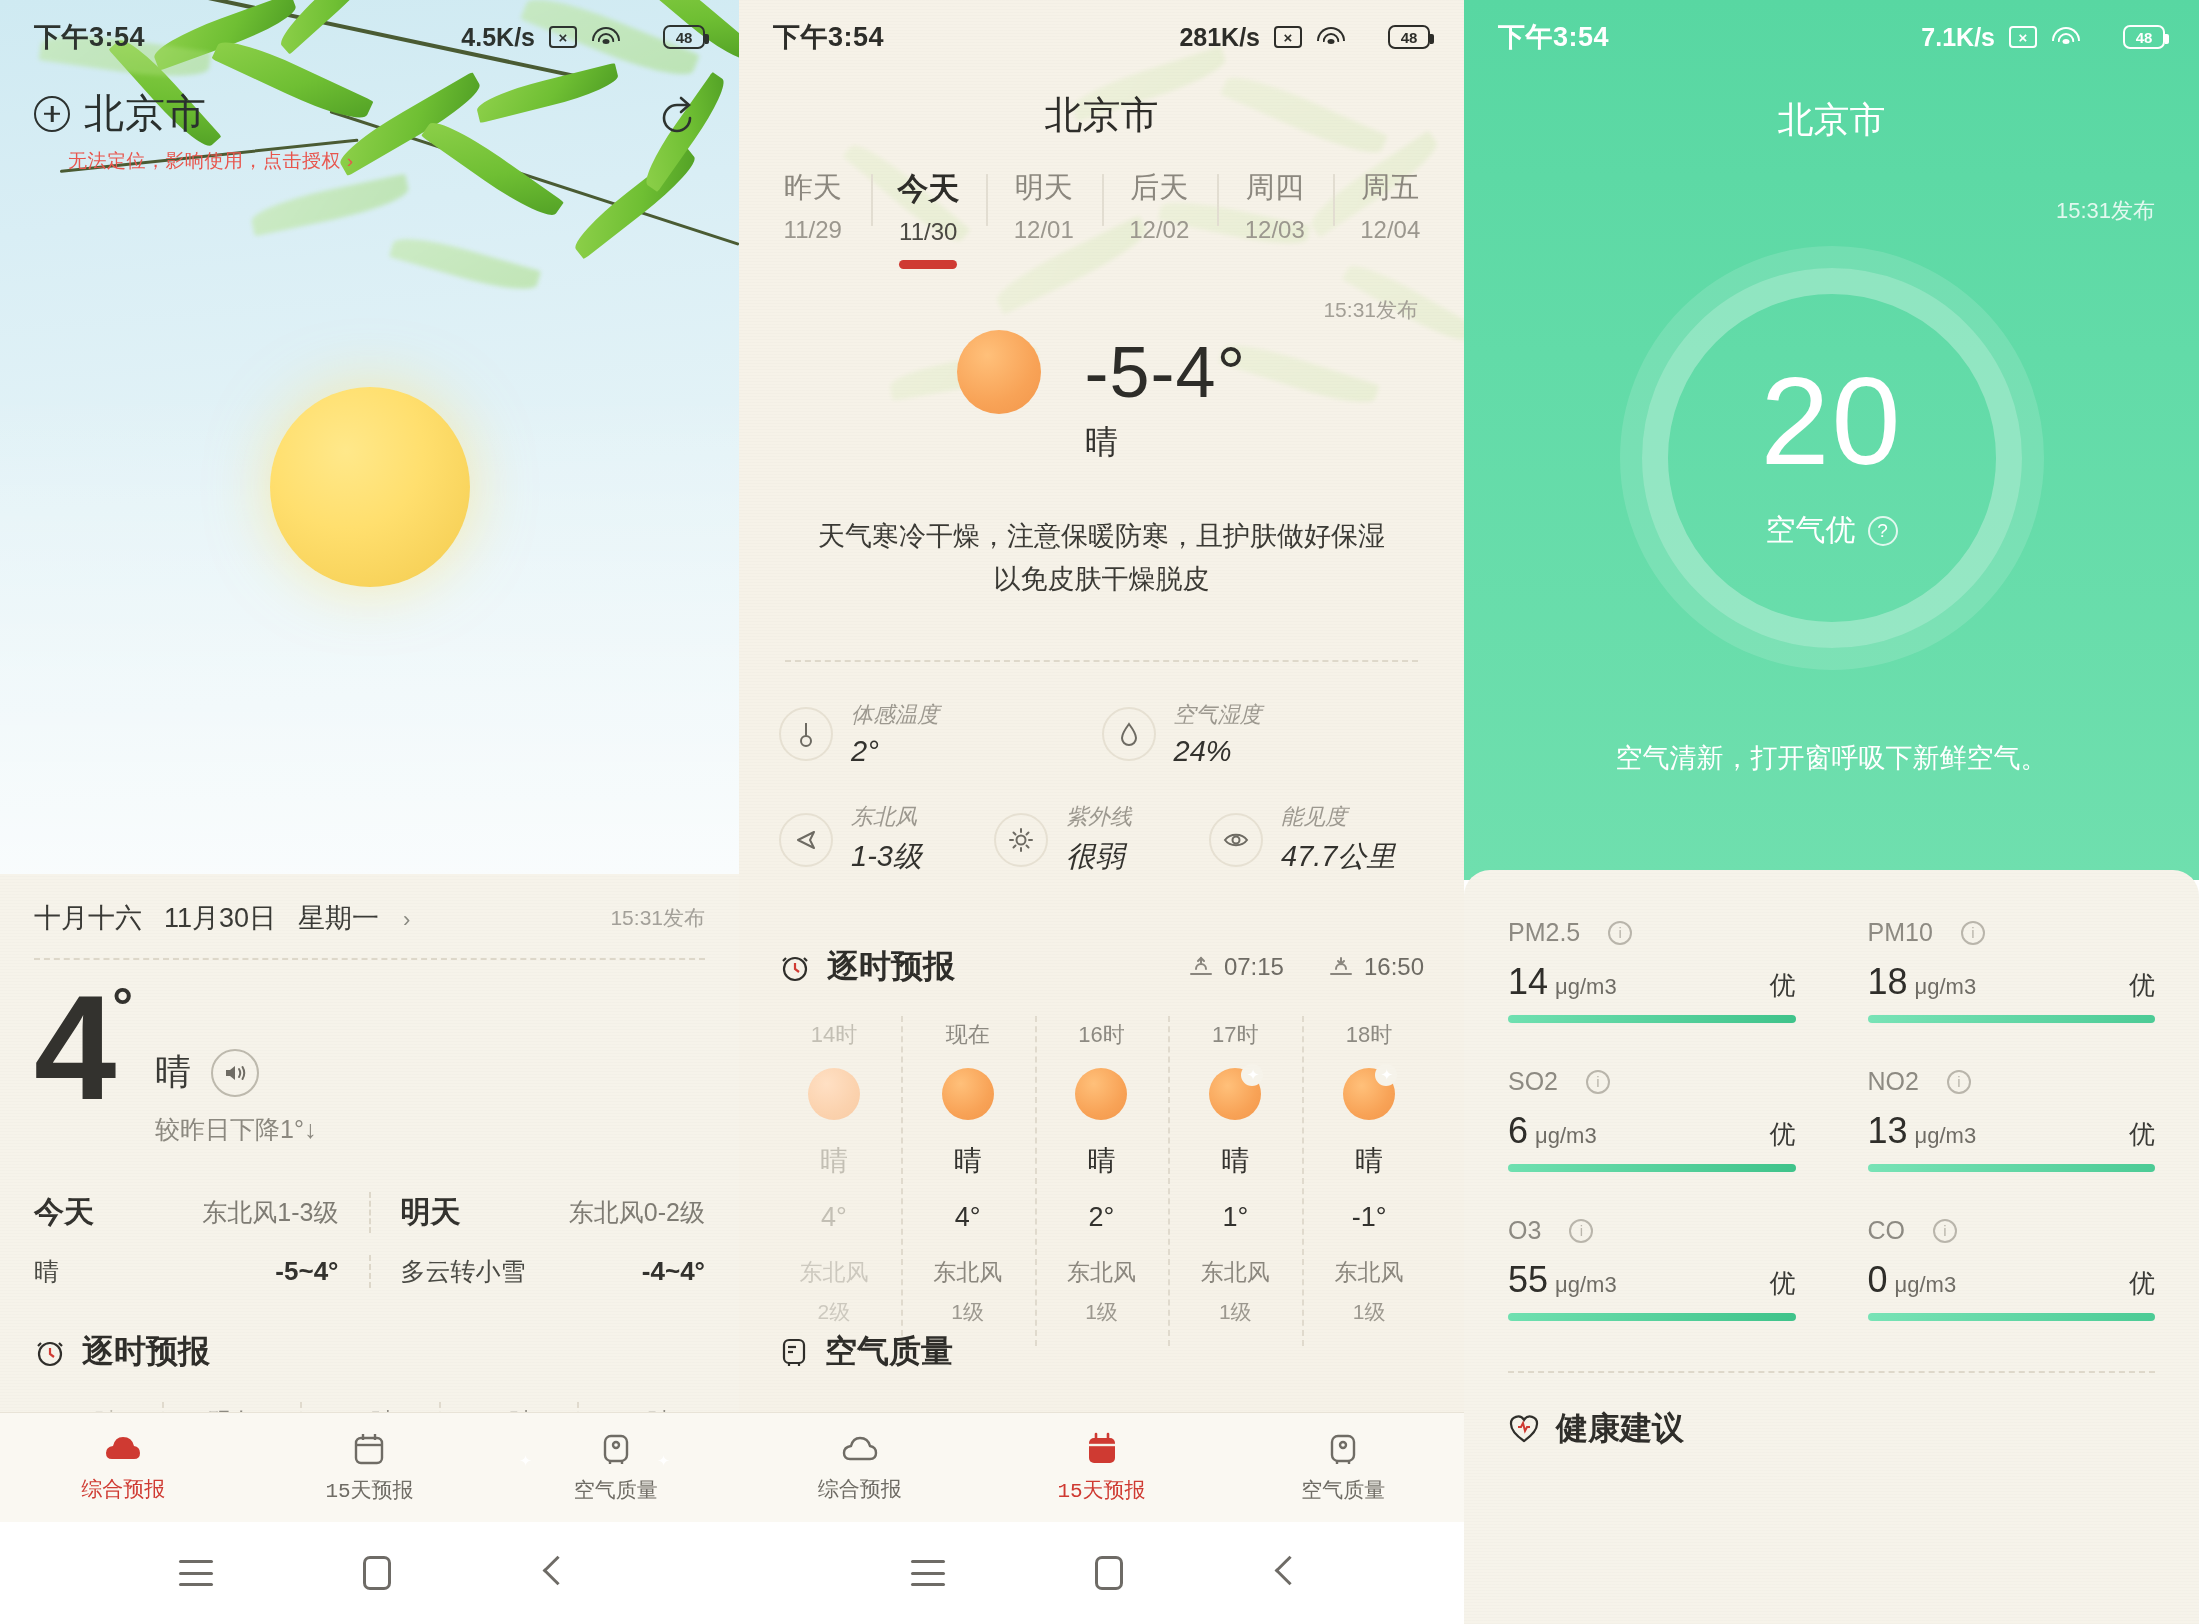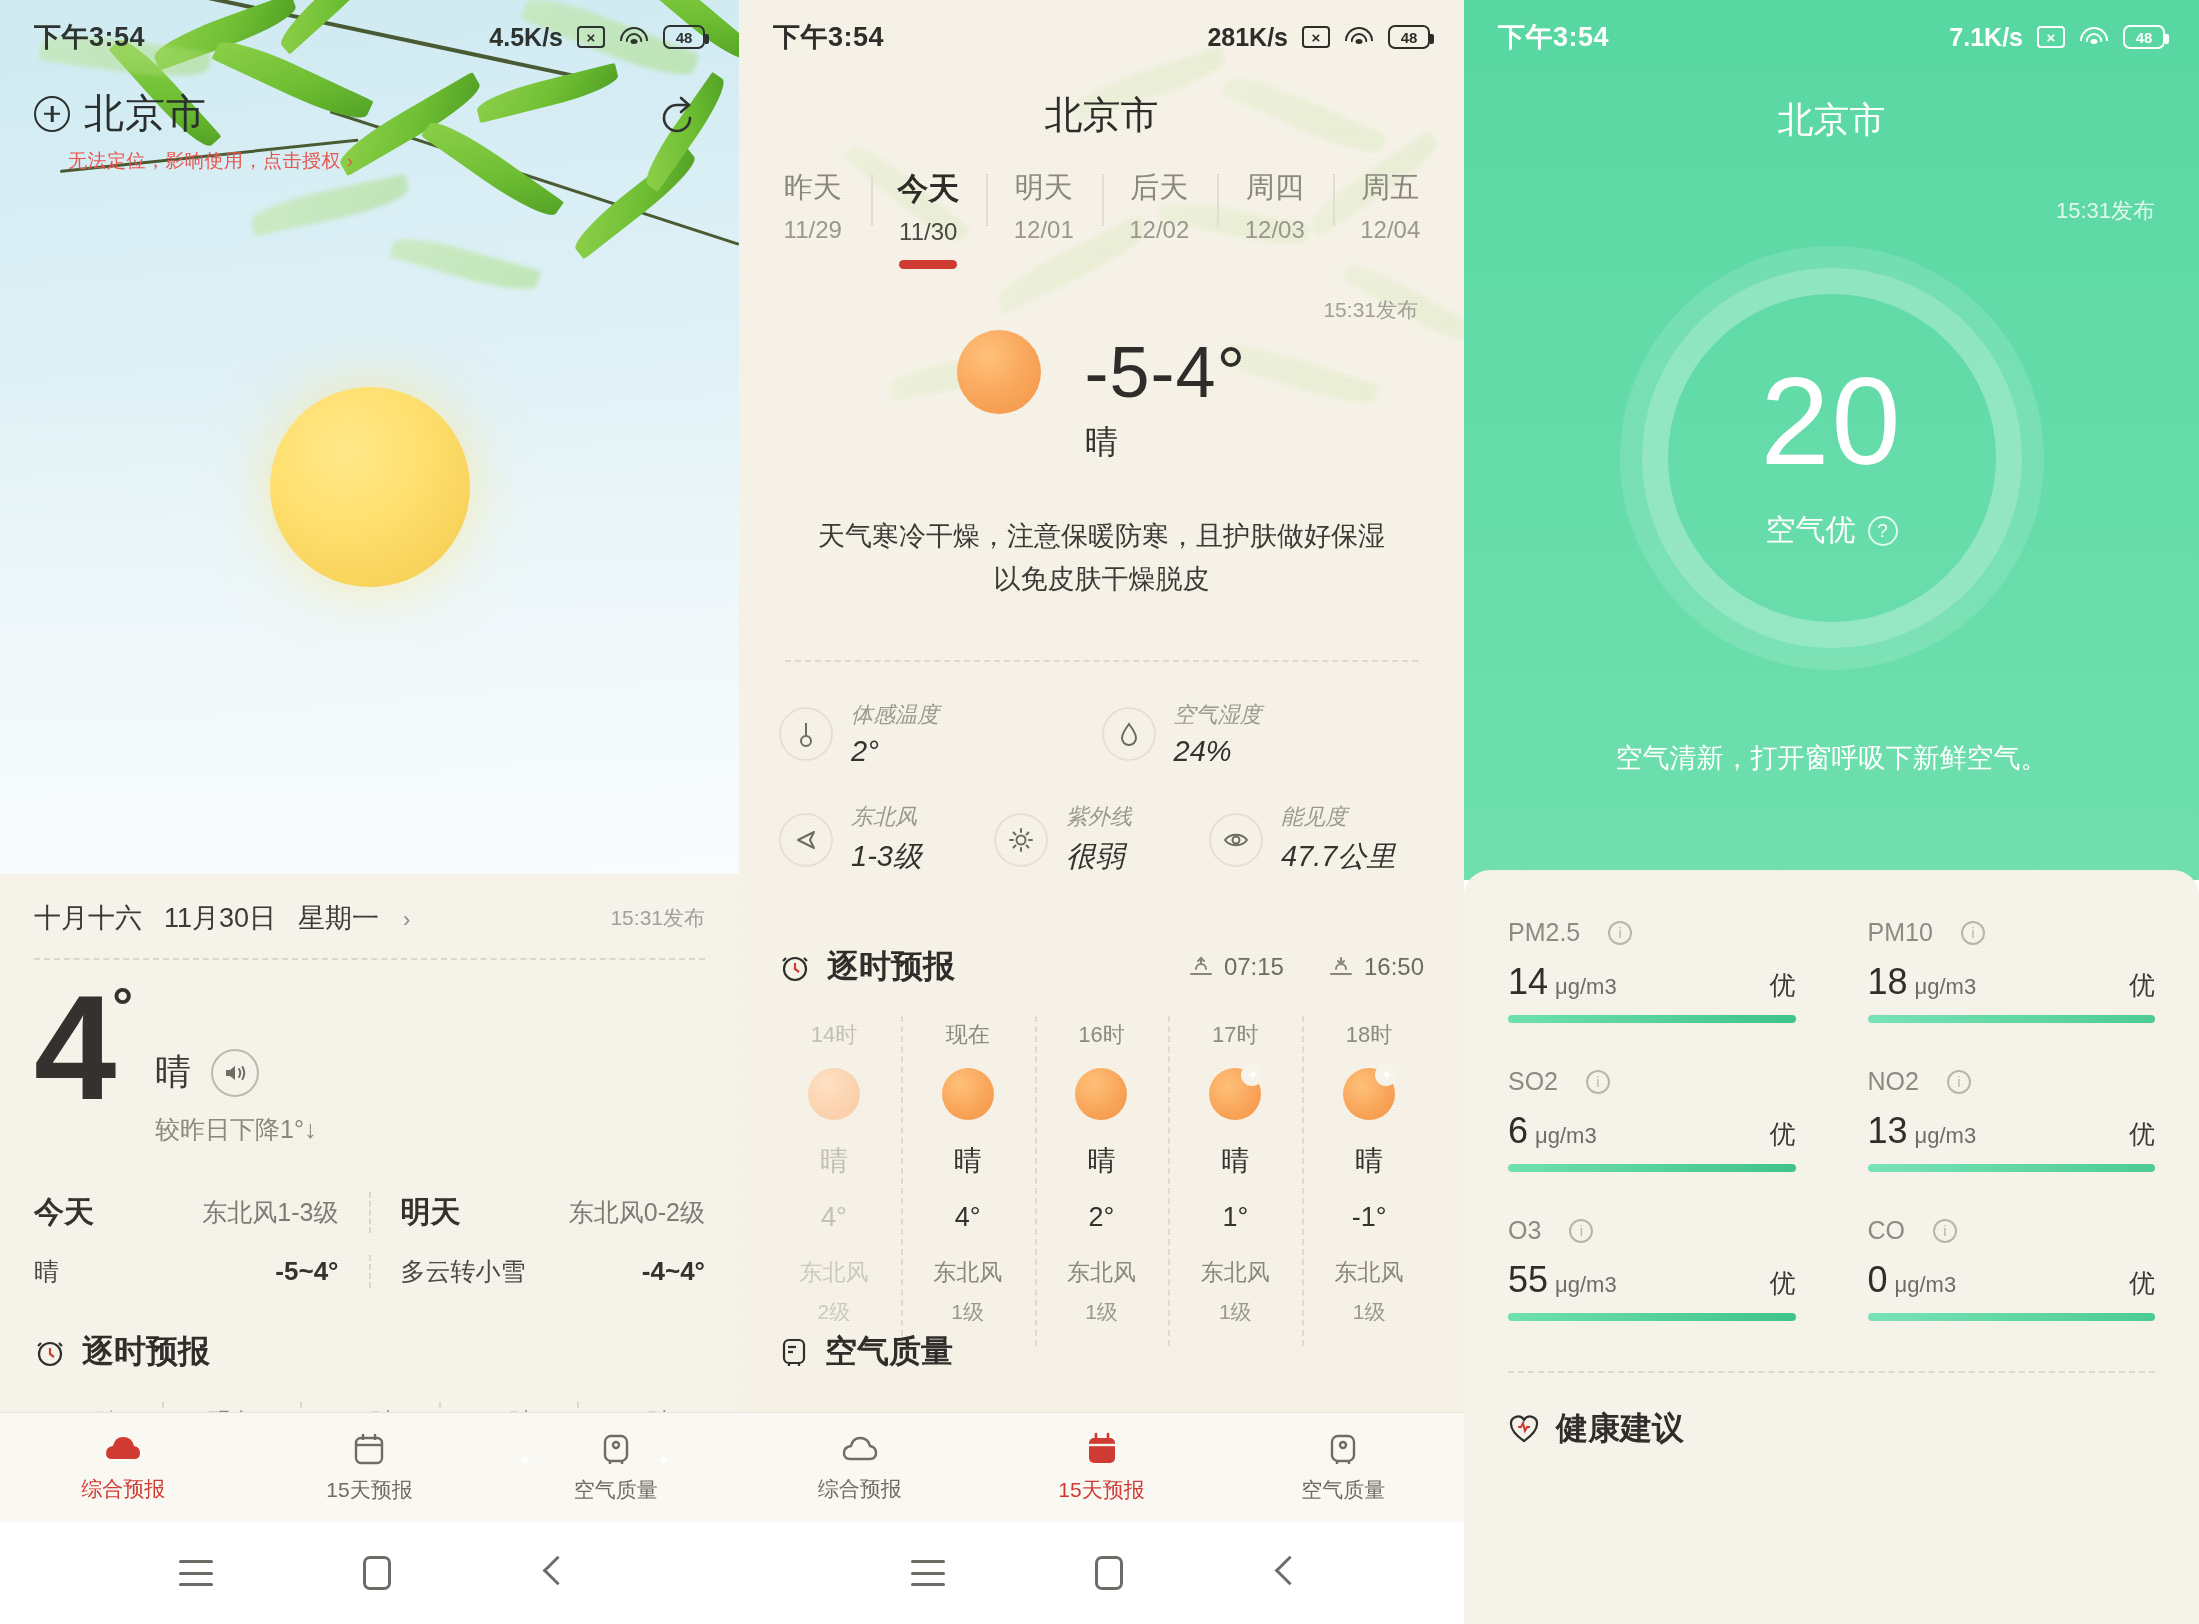--- a/index.html
+++ b/index.html
@@ -20,21 +20,21 @@
   .sb-right{ display:flex; align-items:center; gap:14px; font-size:25px; font-weight:bold;}
   .ic-x{ width:28px;height:22px;border:2.5px solid currentColor;border-radius:4px;
     display:inline-flex;align-items:center;justify-content:center;font-size:15px;font-weight:bold;line-height:1;}
   .ic-wifi{ width:30px;height:24px;position:relative;display:inline-block;}
   .ic-wifi i{ position:absolute;left:50%;transform:translateX(-50%);border:2.5px solid currentColor;
     border-bottom:none;border-radius:50% 50% 0 0 / 100% 100% 0 0;}
   .ic-wifi i:nth-child(1){ width:28px;height:14px;top:2px;}
   .ic-wifi i:nth-child(2){ width:17px;height:9px;top:8px;}
   .ic-wifi i:nth-child(3){ width:7px;height:5px;top:14px;background:currentColor;border-radius:50%;border:none;}
   .ic-batt{ width:42px;height:24px;border:2.5px solid currentColor;border-radius:7px;position:relative;
-    display:inline-flex;align-items:center;justify-content:center;font-size:15px;font-weight:bold;}
+    display:inline-flex;align-items:center;justify-content:center;font-size:15px;font-weight:bold;margin-left:28px;}
   .ic-batt:after{content:"";position:absolute;right:-6px;top:7px;width:4px;height:10px;
     background:currentColor;border-radius:0 2px 2px 0;}
 
   
   .hero{ position:absolute;top:0;left:0;right:0;height:874px;overflow:hidden;
     background:linear-gradient(175deg,#cfeaf2 0%,#d9eef5 25%,#e4f3f7 55%,#eef7f9 100%); }
   .hero .sky-glow{ position:absolute;left:0;right:0;bottom:0;height:55%;
     background:linear-gradient(180deg,rgba(255,255,255,0) 0%,rgba(255,255,255,.65) 100%); }
   .sun{ position:absolute;left:50%;top:487px;transform:translate(-50%,-50%);
     width:200px;height:200px;border-radius:50%;
@@ -99,21 +99,21 @@
   .hicon.dim{ background:radial-gradient(circle at 36% 30%,#ffe0c4 0%,#fbd2ae 60%,#f8cba4 100%);}
   .hicon.moon{ position:relative;background:radial-gradient(circle at 36% 34%,#ffc07a 0%,#f8a357 60%,#f2964a 100%);}
   .hicon.moon:after{content:"";position:absolute;right:-2px;top:-4px;width:22px;height:22px;
     border-radius:50%;background:#f6f3ea;}
   .hicon.moon .spark{ position:absolute;color:#fff;font-size:15px;right:2px;top:-2px;z-index:2;}
 
   
   .botnav{ position:absolute;left:0;right:0;bottom:102px;height:110px;background:#faf8f2;
     border-top:1.5px solid #e8e3d7;display:flex;align-items:center;}
   .nav-item{ flex:1;display:flex;flex-direction:column;align-items:center;gap:10px;}
-  .nav-lbl{ font-size:21px;color:#6f6c65;}
+  .nav-lbl{ font-size:21px;color:#6f6c65;font-family:Liberation Mono, monospace;}
   .nav-item.active .nav-lbl{ color:#cf3a32;}
   .navbar{ position:absolute;left:0;right:0;bottom:0;height:102px;background:#fff;
     display:flex;align-items:center;justify-content:center;gap:150px;color:#6e6b66;}
   .nb-menu{ width:34px;height:26px;display:flex;flex-direction:column;justify-content:space-between;}
   .nb-menu i{ height:3px;background:currentColor;border-radius:2px;}
   .nb-home{ width:28px;height:34px;border:3px solid currentColor;border-radius:7px;}
   .nb-back{ width:20px;height:34px;position:relative;}
   .nb-back:before{content:"";position:absolute;left:6px;top:4px;width:18px;height:18px;
     border-left:3px solid currentColor;border-bottom:3px solid currentColor;transform:rotate(45deg);}
 

